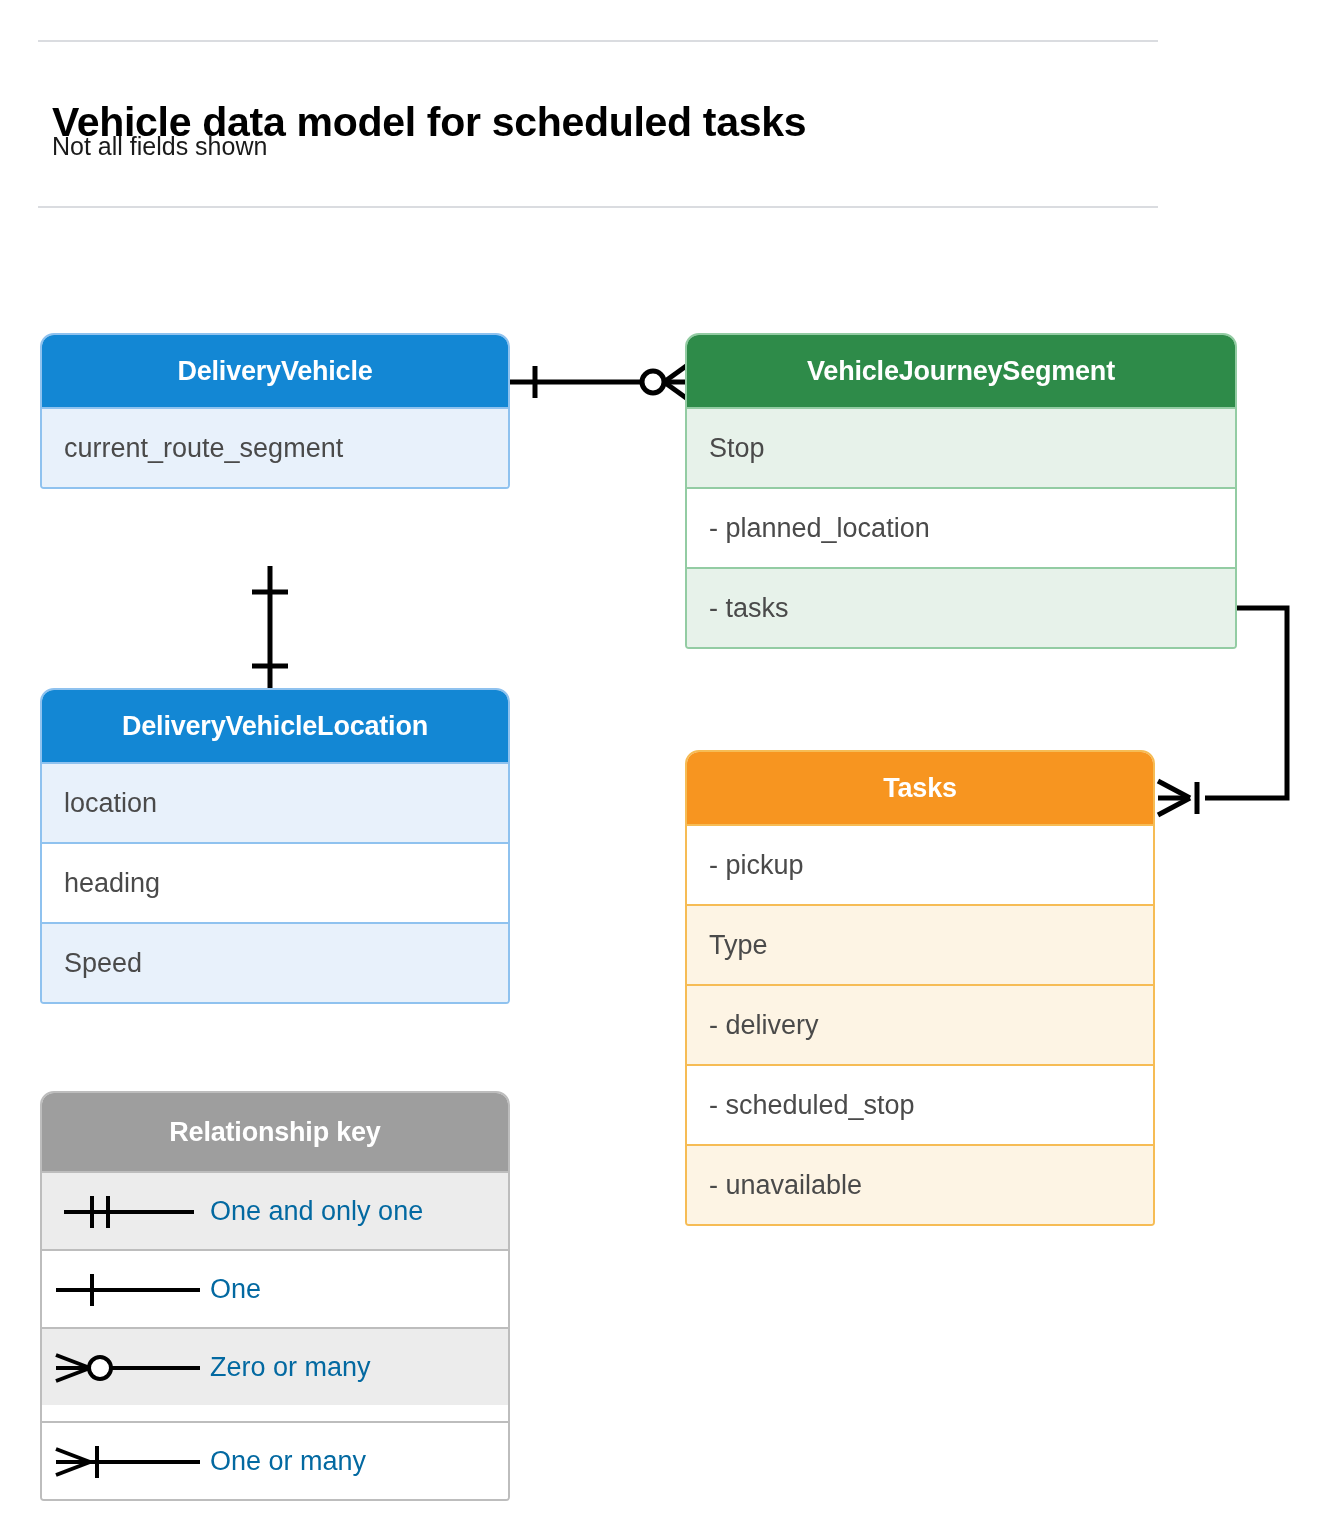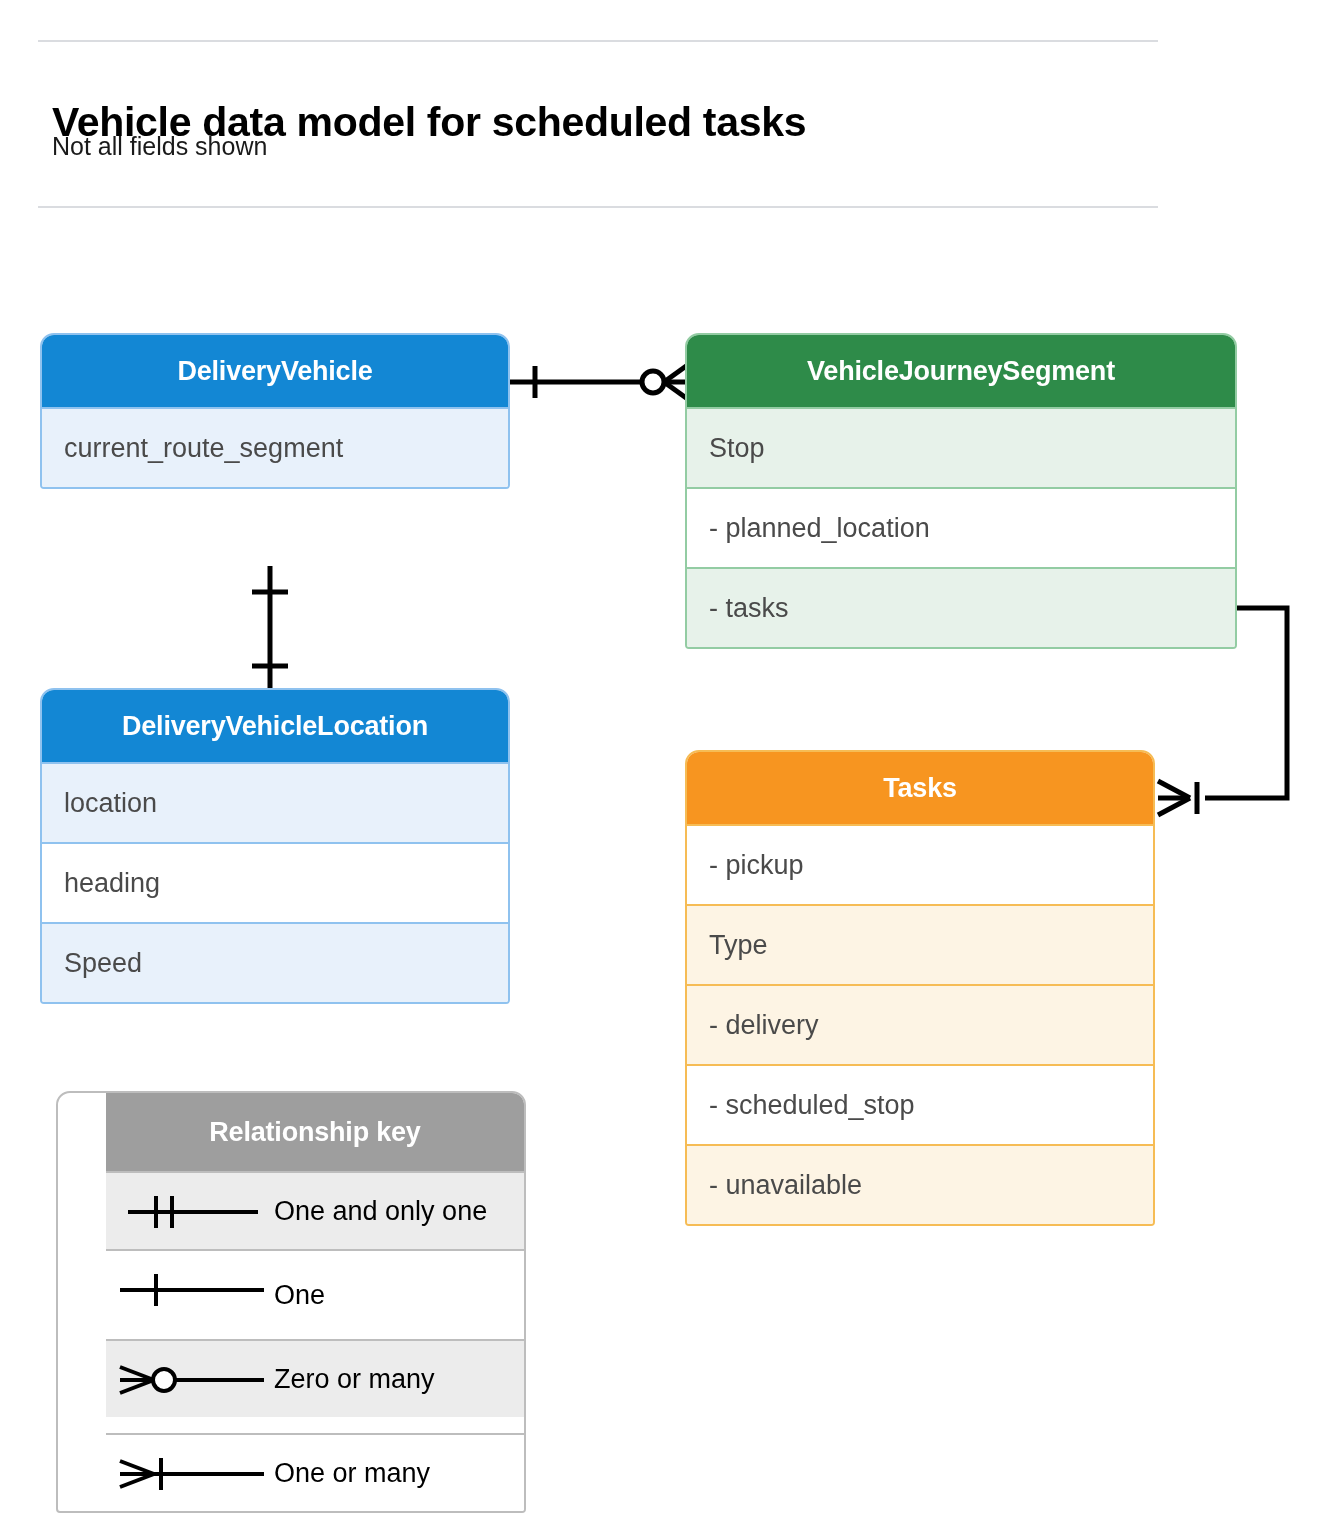--- a/index.html
+++ b/index.html
@@ -94,33 +94,33 @@
   .e-gray .entity-row {
     border-top: 2px solid #bdbdbd;
     background: #ffffff;
     padding-left: 0;
   }
   .e-gray .entity-row.tint { background: #ececec; }
 
   .legend-sym { width: 168px; flex: 0 0 168px; height: 100%; }
   .legend-label {
     font-size: 27px;
-    color: #000000;
+    color: #0369a1;
     white-space: nowrap;
   }
 
   
   .conn { position: absolute; overflow: visible; }
 
   
   #box-delivery-vehicle   { left: 40px;  top: 333px;  width: 470px; }
   #box-vjs                { left: 685px; top: 333px;  width: 552px; }
   #box-dvl                { left: 40px;  top: 688px;  width: 470px; }
   #box-tasks              { left: 685px; top: 750px;  width: 470px; }
-  #box-legend             { left: 56px;  top: 1091px; width: 470px; padding-left: 48px; }
+  #box-legend             { left: 40px;  top: 1091px; width: 470px; }
 </style>
 </head>
 <body>
 
 <div class="rule rule-top"></div>
 <h1 class="page-title">Vehicle data model for scheduled tasks</h1>
 <div class="page-subtitle">Not all fields shown</div>
 <div class="rule rule-bottom"></div>
 
 <svg class="conn" style="left:505px; top:352px; width:188px; height:60px;" viewBox="0 0 188 60">
@@ -190,21 +190,21 @@
         <g stroke="#000" stroke-width="4" fill="none">
           <line x1="22" y1="39" x2="152" y2="39"></line>
           <line x1="50" y1="23" x2="50" y2="55"></line>
           <line x1="66" y1="23" x2="66" y2="55"></line>
         </g>
       </svg>
     </span>
     <span class="legend-label">One and only one</span>
   </div>
 
-  <div class="entity-row" style="height:90px;">
+  <div class="entity-row" style="height:78px;">
     <span class="legend-sym">
       <svg width="168" height="78" viewBox="0 0 168 78">
         <g stroke="#000" stroke-width="4" fill="none">
           <line x1="14" y1="39" x2="158" y2="39"></line>
           <line x1="50" y1="23" x2="50" y2="55"></line>
         </g>
       </svg>
     </span>
     <span class="legend-label">One</span>
   </div>

